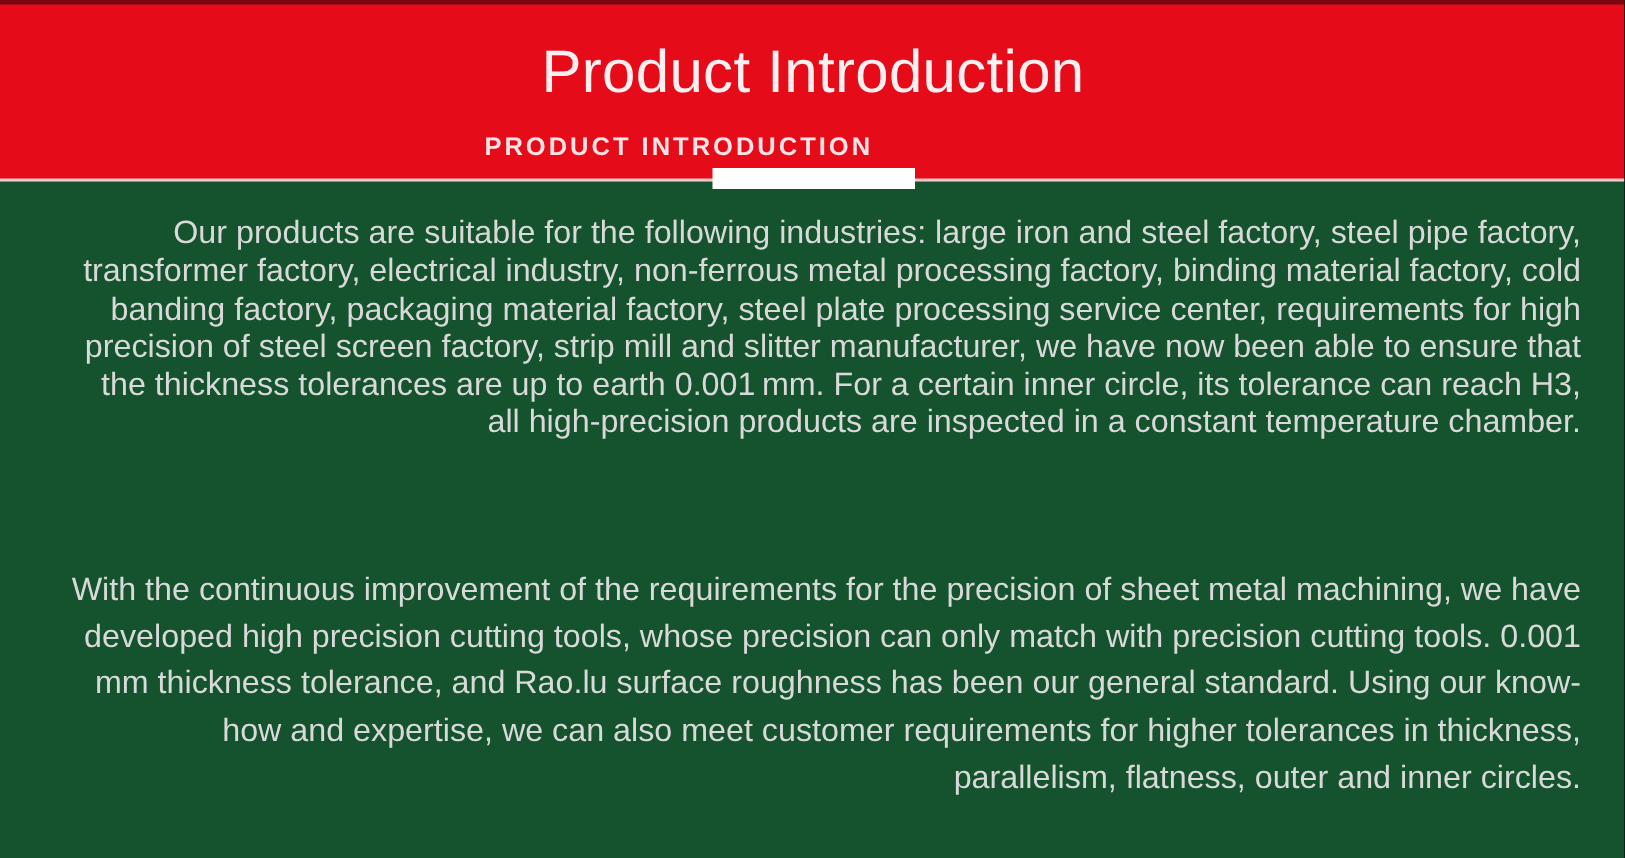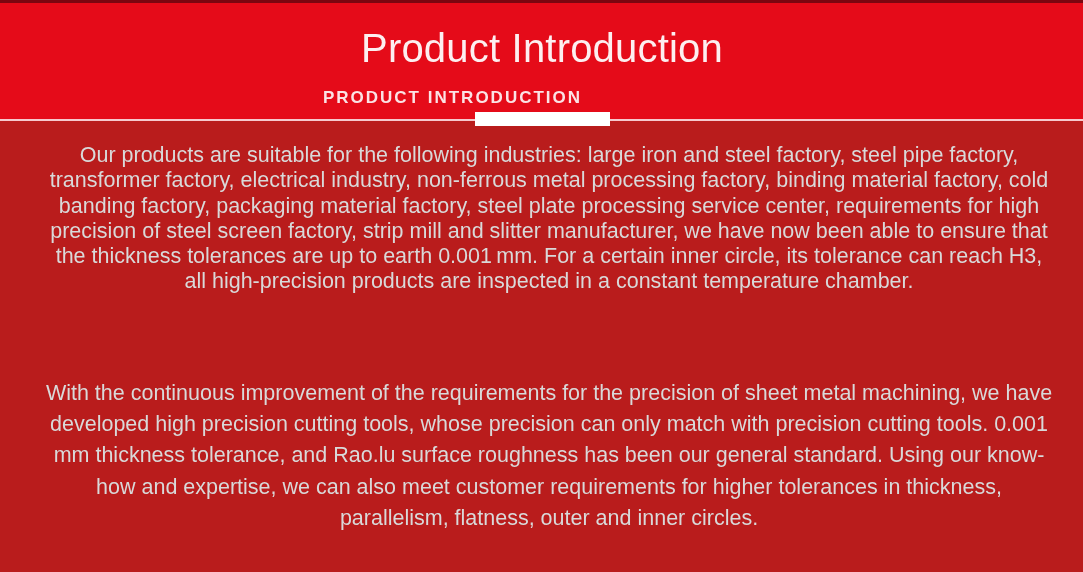--- a/index.html
+++ b/index.html
@@ -4,21 +4,21 @@
 <style>
   html, body {
     margin: 0;
     padding: 0;
     background: #000000;
   }
   #slide {
     position: relative;
     width: 1083px;
     height: 572px;
-    background: #b91c1c;
+    background: #14532d;
     overflow: hidden;
     font-family: "Liberation Sans", "DejaVu Sans", sans-serif;
   }
 
   
   #header-banner {
     position: absolute;
     left: 0;
     top: 0;
     width: 1083px;
@@ -88,21 +88,21 @@
     width: 1083px;
     height: 451px;
   }
   .body-paragraph {
     position: absolute;
     left: 44px;
     width: 1010px;
     color: #d9d9d9;
     font-size: 21.5px;
     font-weight: 400;
-    text-align: center;
+    text-align: right;
     -webkit-font-smoothing: antialiased;
   }
   #paragraph-1 {
     top: 22px;
     line-height: 25.3px;
   }
   #paragraph-2 {
     top: 257px;
     line-height: 31.2px;
   }

